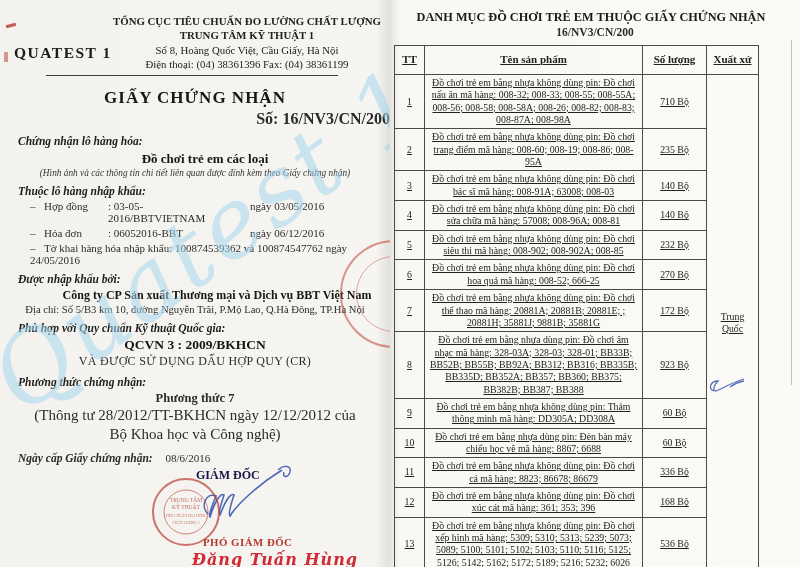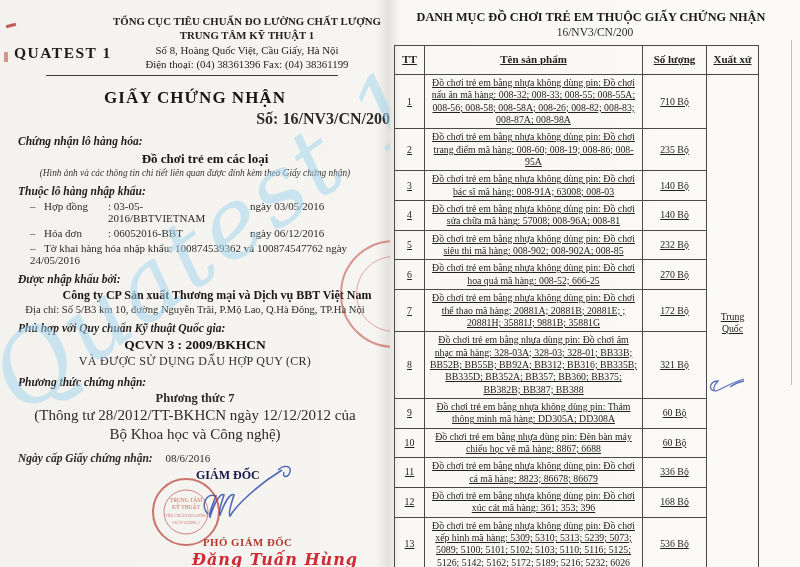--- a/index.html
+++ b/index.html
@@ -45,21 +45,21 @@
   #round-stamp{position:absolute;left:150px;top:10px;opacity:.85;}
   #deputy-label{position:absolute;left:203px;top:70px;color:var(--red,#b5372c);font-weight:bold;font-size:10.8px;letter-spacing:.5px;}
   #deputy-name{position:absolute;left:192px;top:84px;color:#cf2a35;font-weight:bold;font-style:italic;font-size:16px;
                font-family:"DejaVu Serif",serif;letter-spacing:1px;}
   #edge-stamp{position:absolute;right:-58px;top:226px;width:104px;height:104px;border:2px solid rgba(190,70,60,.55);
               border-radius:50%;}
   #edge-stamp .in{position:absolute;left:14px;top:14px;right:14px;bottom:14px;border:1px solid rgba(190,70,60,.45);border-radius:50%;}
   
   #right-page{position:absolute;left:390px;top:0;width:410px;height:415px;}
   .rp-title{margin-top:10px;text-align:center;font-weight:bold;font-size:12.3px;color:#1a1a1a;padding:0 14px 0 6px;}
-  .rp-title2{text-align:center;font-weight:normal;font-size:11.5px;margin-top:1px;}
+  .rp-title2{text-align:center;font-weight:bold;font-size:11.5px;margin-top:1px;}
   #product-table{border-collapse:collapse;margin:7px 0 0 4px;width:364px;table-layout:fixed;}
   #product-table th,#product-table td{border:1px solid #4a4a48;font-size:9.8px;line-height:1.26;
       padding:2px 3px;text-align:center;vertical-align:middle;color:#222;text-decoration:underline;}
   #product-table th{font-weight:bold;font-size:11px;height:24px;}
   col.c-tt{width:30px;}col.c-name{width:218px;}col.c-qty{width:64px;}col.c-org{width:52px;}
   td.origin{font-size:11px;}
   #page-sig{position:absolute;right:52px;bottom:14px;}
   .vline-edge{position:absolute;right:8px;top:40px;bottom:30px;width:1px;background:#c2c0ba;}
 </style>
 </head>
@@ -201,21 +201,21 @@
             <td>270 Bộ</td>
           </tr>
         <tr>
             <td>7</td>
             <td>Đồ chơi trẻ em bằng nhựa không dùng pin: Đồ chơi thể thao mã hàng: 20881A; 20881B; 20881E; ; 20881H; 35881J; 9881B; 35881G</td>
             <td>172 Bộ</td>
           </tr>
         <tr>
             <td>8</td>
             <td>Đồ chơi trẻ em bằng nhựa dùng pin: Đồ chơi âm nhạc mã hàng: 328-03A; 328-03; 328-01; BB33B; BB52B; BB55B; BB92A; BB312; BB316; BB335B; BB335D; BB352A; BB357; BB360; BB375; BB382B; BB387; BB388</td>
-            <td>321 Bộ</td>
+            <td>923 Bộ</td>
           </tr>
         <tr>
             <td>9</td>
             <td>Đồ chơi trẻ em bằng nhựa không dùng pin: Thảm thông minh mã hàng: DD305A; DD308A</td>
             <td>60 Bộ</td>
           </tr>
         <tr>
             <td>10</td>
             <td>Đồ chơi trẻ em bằng nhựa dùng pin: Đèn bàn máy chiếu học vẽ mã hàng: 8867; 6688</td>
             <td>60 Bộ</td>

